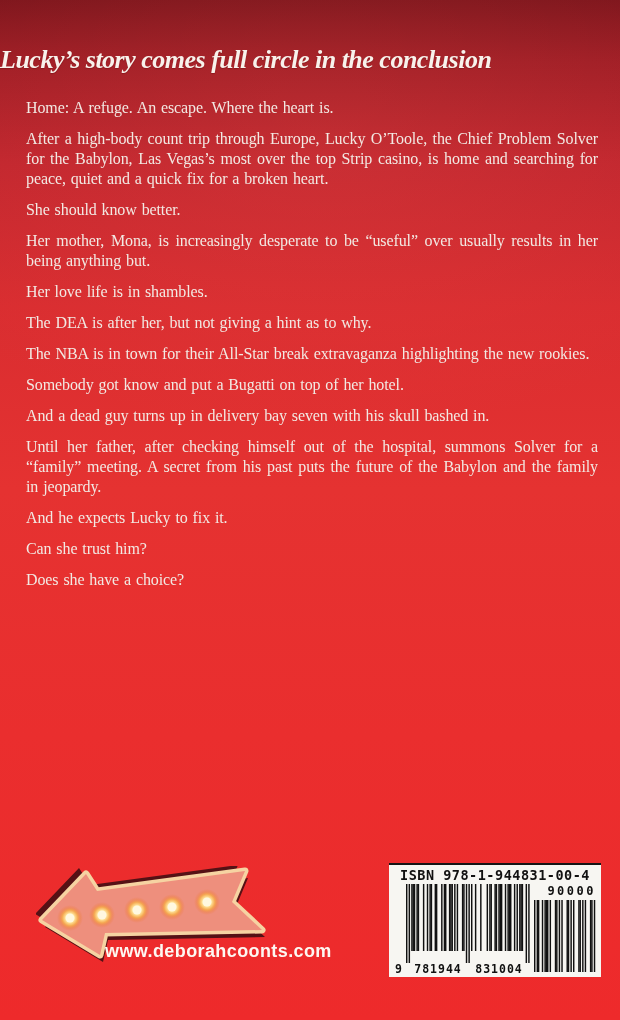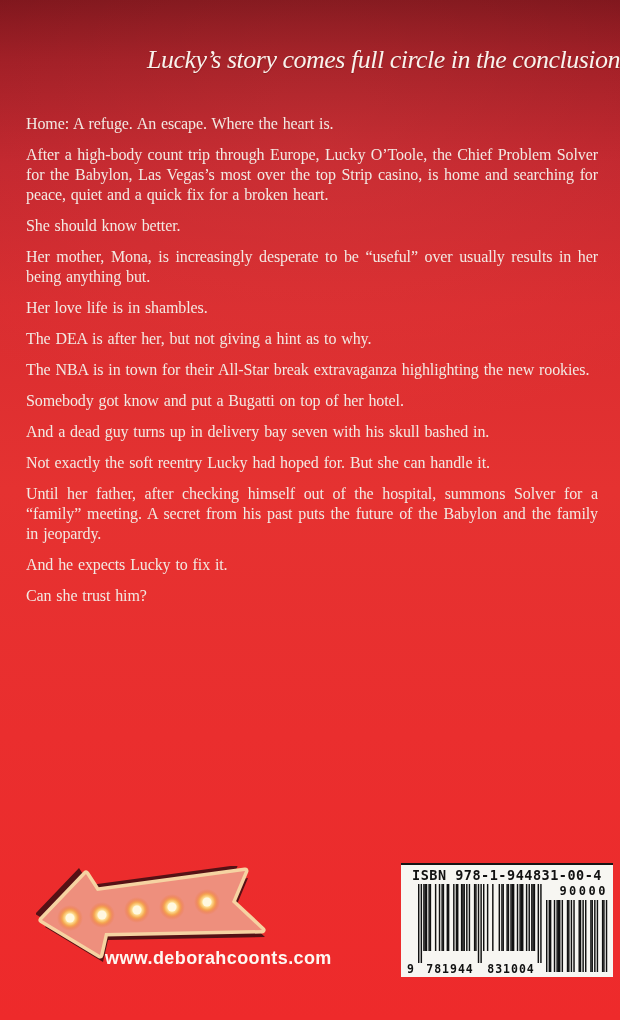--- a/index.html
+++ b/index.html
@@ -8,31 +8,31 @@
     width:620px;height:1020px;
     margin:0 auto;
     overflow:hidden;
     background:
       radial-gradient(ellipse 700px 420px at 52% 140px, rgba(255,100,90,0.14), rgba(255,100,90,0) 70%),
       linear-gradient(180deg,#7d151c 0%, #9e1d25 6%, #c1262e 16%, #d92d30 30%, #e53231 48%, #ea2e2e 72%, #ee2a2b 100%);
     font-family:"Liberation Serif", serif;
   }
   .tagline{
     padding-top:42px;
-    text-align:right;
+    text-align:left;
     color:#f8f2ec;
     font-style:italic;
-    font-weight:normal;
+    font-weight:bold;
     font-size:26px;
     letter-spacing:-0.5px;
     line-height:36px;
     text-shadow:0 1px 1px rgba(90,10,10,0.35);
   }
   .blurb{
-    margin-top:36px;
+    margin-top:20px;
     padding:0 22px 0 26px;
     color:#f2e9e3;
   }
   .blurb p{
     margin:0 0 11px 0;
     font-size:16px;
     letter-spacing:-0.1px;
     word-spacing:1px;
     line-height:20px;
     text-align:justify;
@@ -43,31 +43,29 @@
     width:240px;height:100px;
   }
   .website{
     position:absolute;
     left:105px;top:941px;
     font-family:"Liberation Sans", sans-serif;
     font-weight:bold;
     font-size:18px;
     letter-spacing:0.4px;
     color:#fdf8f2;
-    margin-top:7px;
   }
   .barcode-box{
     position:absolute;
     left:389px;top:863px;
     width:212px;height:114px;
     background:#f7f6f2;
     border-top:2px solid #151515;
     box-sizing:border-box;
     padding:3px 5px 0 5px;
-    margin-left:12px;
   }
   .isbn-line{
     font-family:"DejaVu Sans Mono", monospace;
     font-weight:bold;
     font-size:13.5px;
     letter-spacing:0.5px;
     color:#111;
     text-align:center;
     white-space:nowrap;
     line-height:15px;
@@ -96,24 +94,24 @@
   <div class="blurb">
     <p>Home: A refuge. An escape. Where the heart is.</p>
     <p>After a high-body count trip through Europe, Lucky O’Toole, the Chief Problem Solver for the Babylon, Las Vegas’s most over the top Strip casino, is home and searching for peace, quiet and a quick fix for a broken heart.</p>
     <p>She should know better.</p>
     <p>Her mother, Mona, is increasingly desperate to be “useful” over usually results in her being anything but.</p>
     <p>Her love life is in shambles.</p>
     <p>The DEA is after her, but not giving a hint as to why.</p>
     <p>The NBA is in town for their All-Star break extravaganza highlighting the new rookies.</p>
     <p>Somebody got know and put a Bugatti on top of her hotel.</p>
     <p>And a dead guy turns up in delivery bay seven with his skull bashed in.</p>
-    <p>Not exactly the soft reentry Lucky had hoped for. But she can handle it.</p>
     <p>Until her father, after checking himself out of the hospital, summons Solver for a “family” meeting. A secret from his past puts the future of the Babylon and the family in jeopardy.</p>
     <p>And he expects Lucky to fix it.</p>
     <p>Can she trust him?</p>
+    <p>Does she have a choice?</p>
   </div>
 
   <svg class="arrow-sign" viewBox="0 0 240 100" xmlns="http://www.w3.org/2000/svg">
     <defs>
       <radialGradient id="bulbGlow">
         <stop offset="0%" stop-color="#fff6d8"></stop>
         <stop offset="35%" stop-color="#ffe49a"></stop>
         <stop offset="60%" stop-color="#f5a952"></stop>
         <stop offset="82%" stop-color="rgba(240,130,60,0.35)"></stop>
         <stop offset="100%" stop-color="rgba(238,120,60,0)"></stop>

